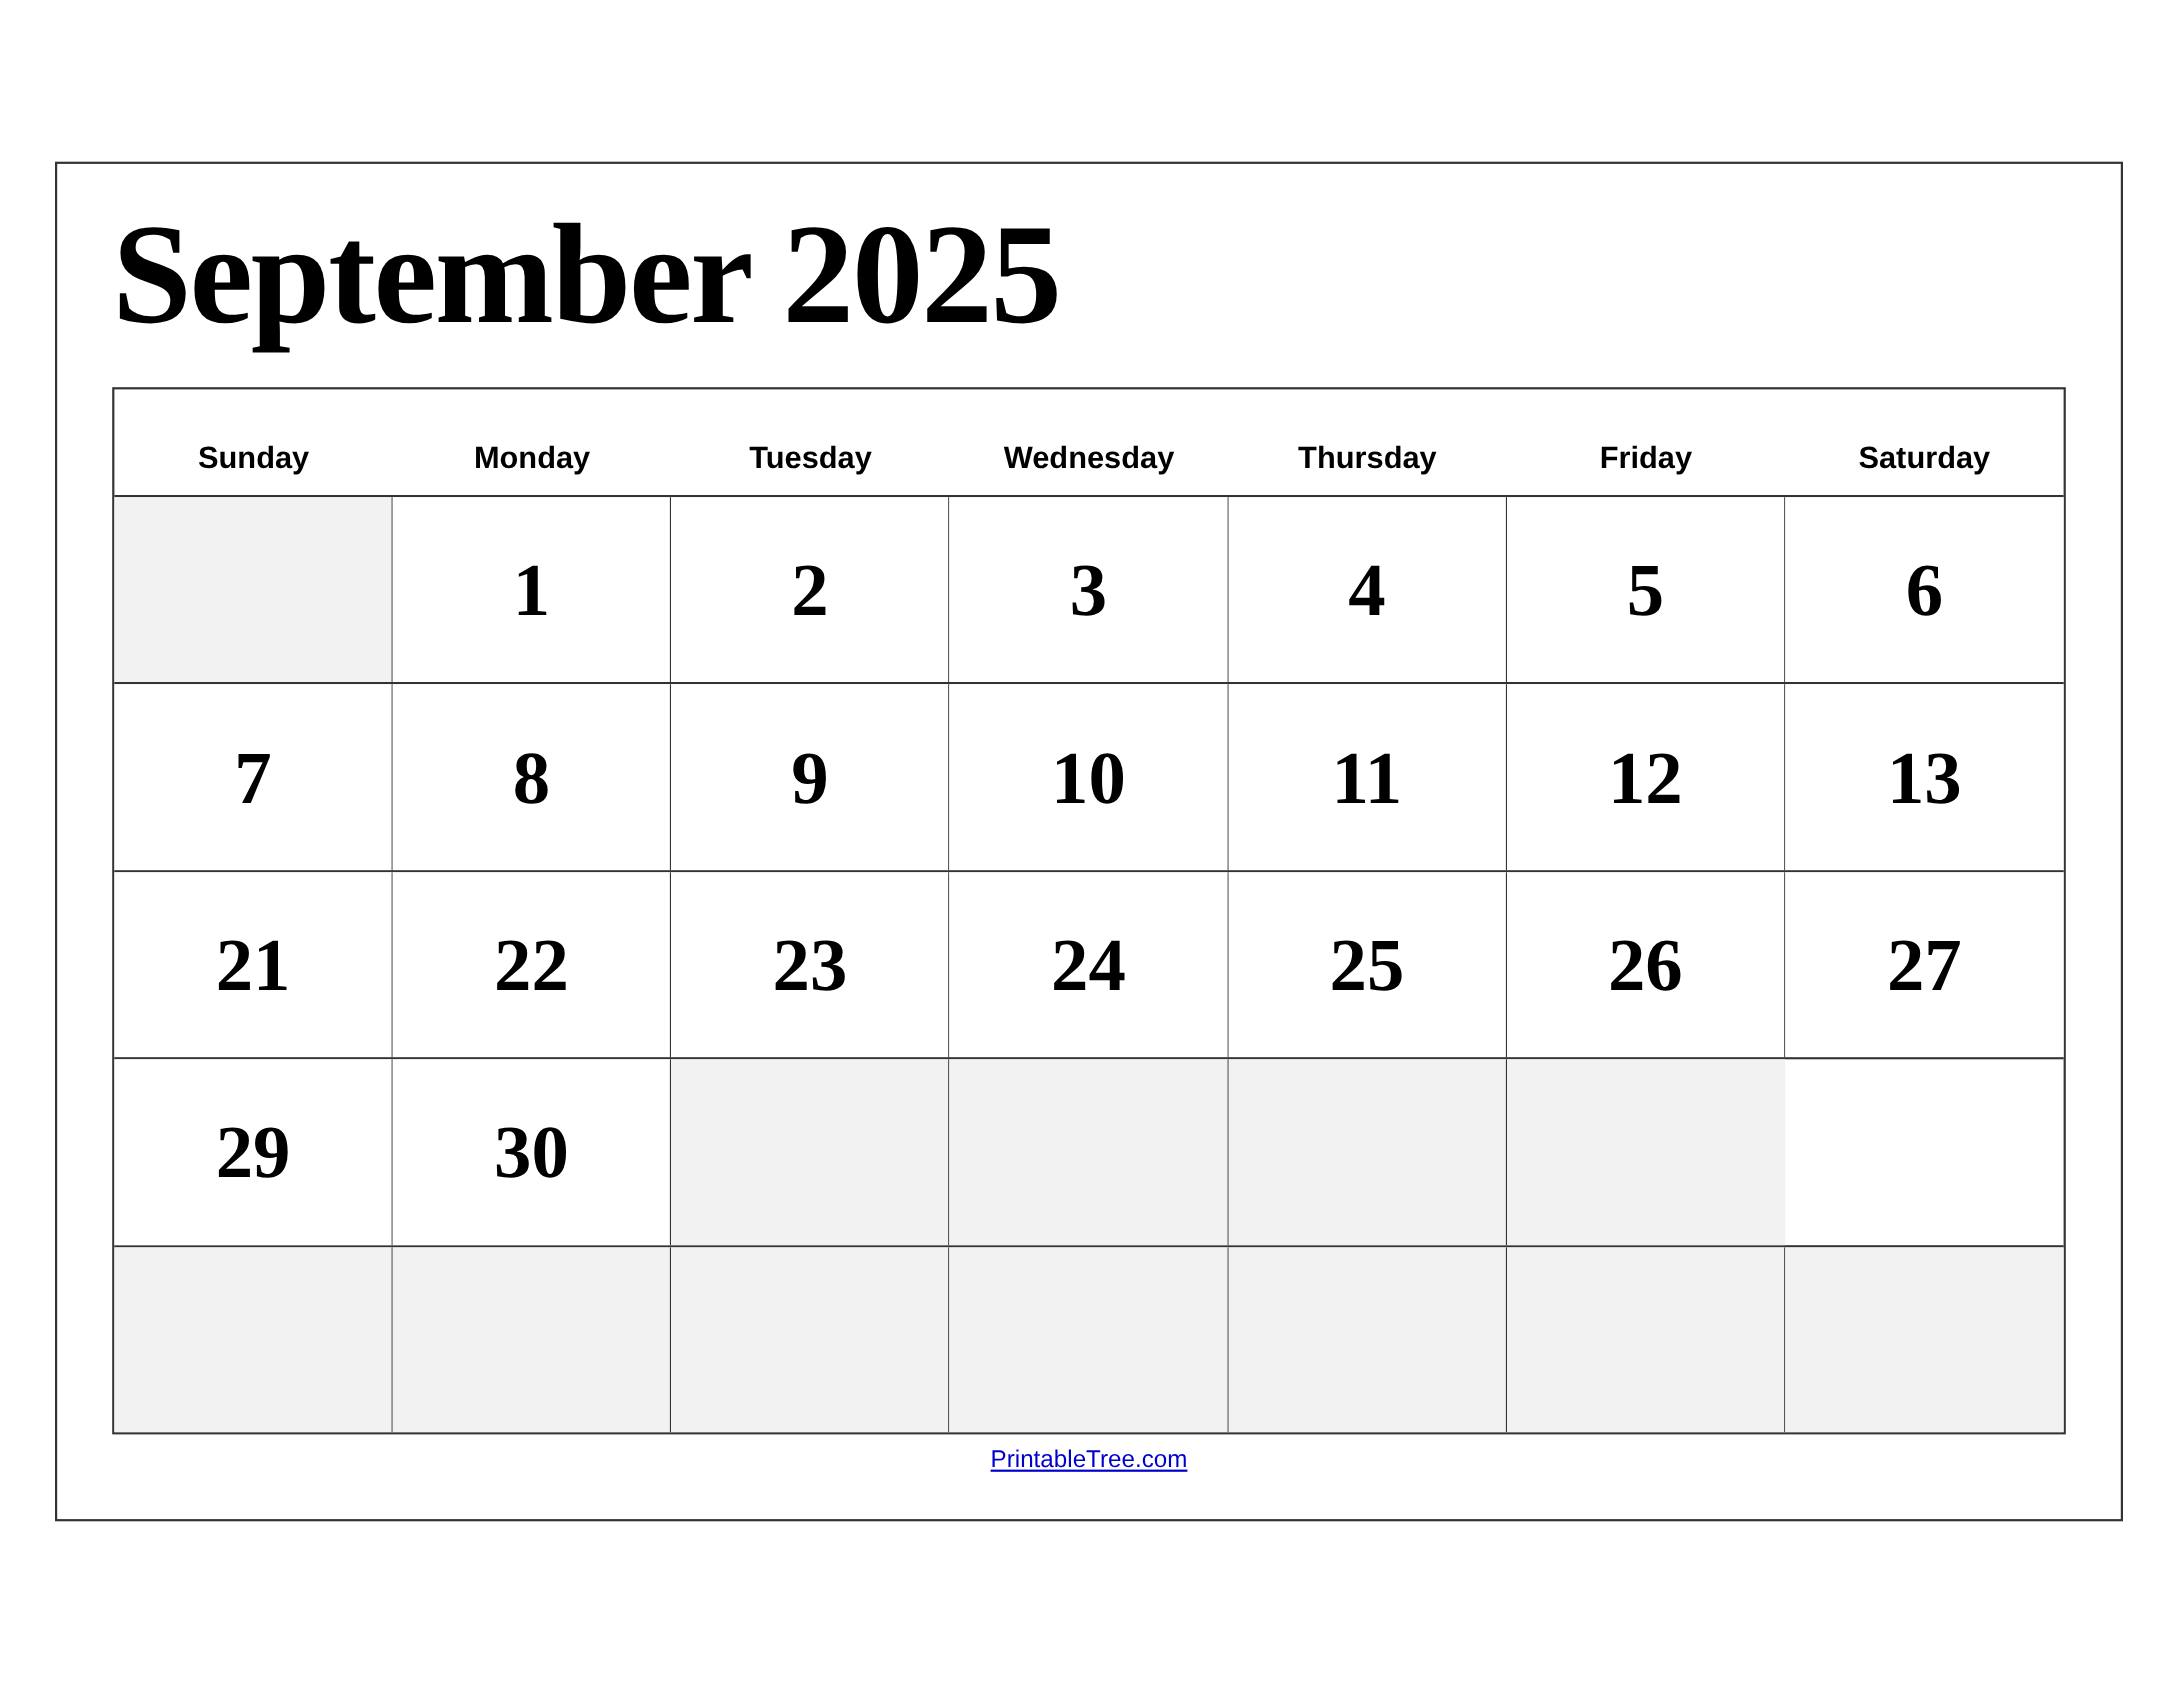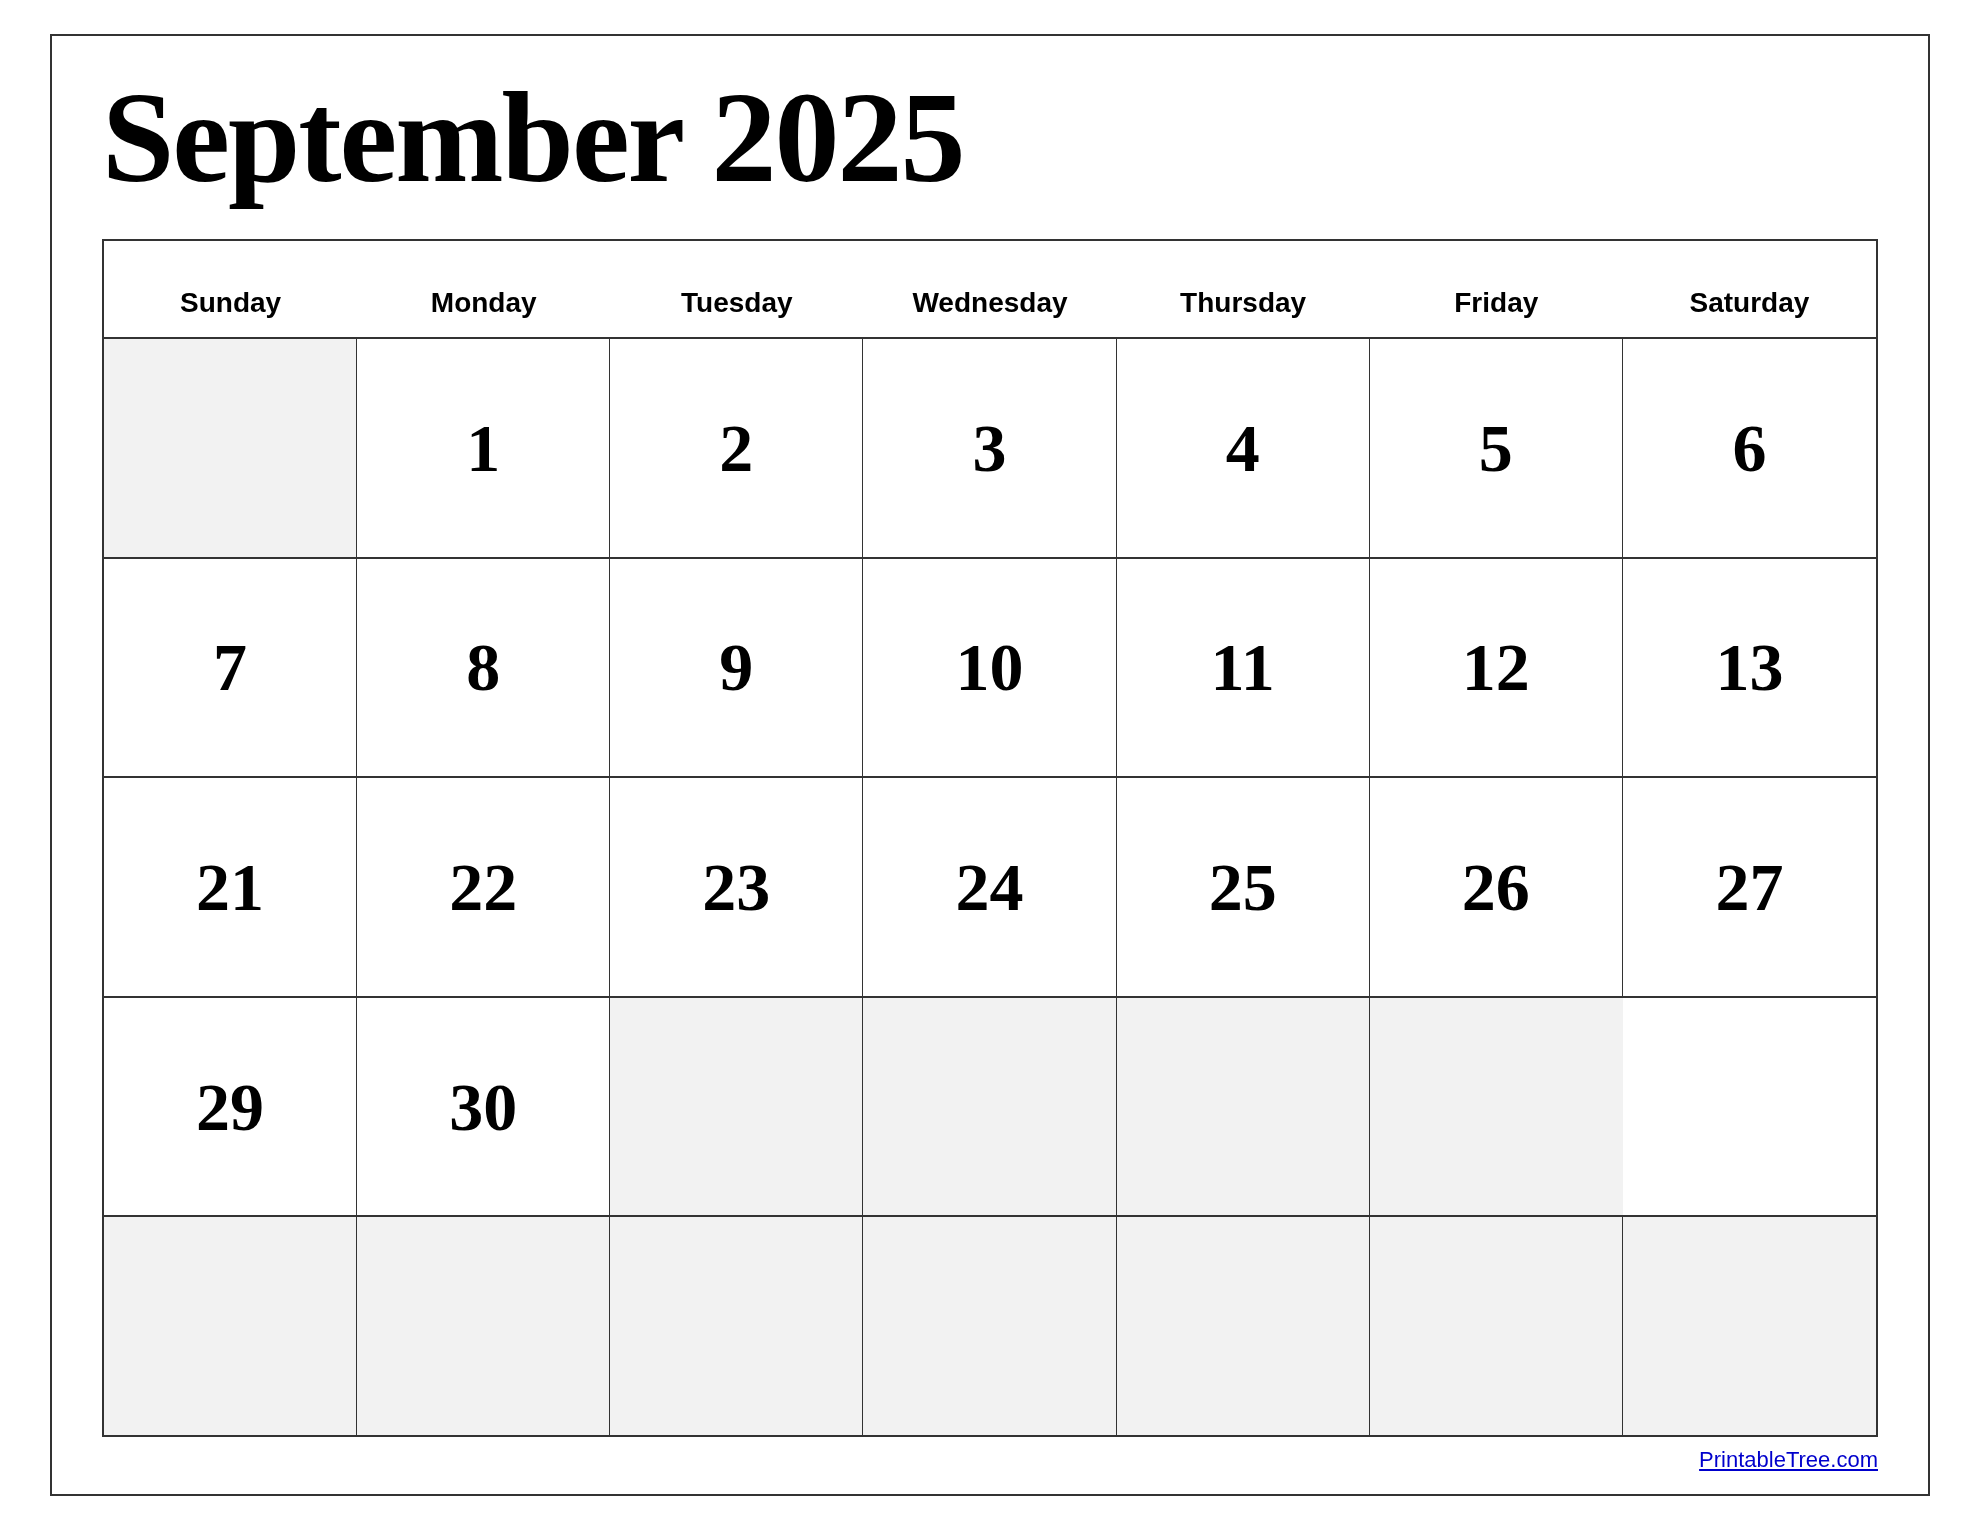--- a/index.html
+++ b/index.html
@@ -13,23 +13,23 @@
       height: 1530px;
       background: #fff;
       display: flex;
       align-items: center;
       justify-content: center;
       font-family: Georgia, 'Times New Roman', serif;
     }
 
     .calendar-container {
       width: 1880px;
-      height: 1462px;
+      height: 1236px;
       border: 2px solid #333;
-      padding: 30px 50px 16px 50px;
+      padding: 30px 50px 36px 50px;
       display: flex;
       flex-direction: column;
       background: #fff;
     }
 
     .calendar-title {
       font-size: 130px;
       font-weight: 900;
       font-family: Georgia, 'Times New Roman', serif;
       text-align: left;
@@ -96,21 +96,21 @@
       font-family: Georgia, 'Times New Roman', serif;
       color: #000;
       line-height: 1;
       display: flex;
       align-items: center;
       justify-content: center;
       height: 100%;
     }
 
     .footer {
-      text-align: right;
+      text-align: center;
       padding: 10px 0 5px 0;
       font-size: 22px;
     }
 
     .footer a {
       color: #0000cc;
       text-decoration: underline;
       font-family: Arial, sans-serif;
     }
   </style>

